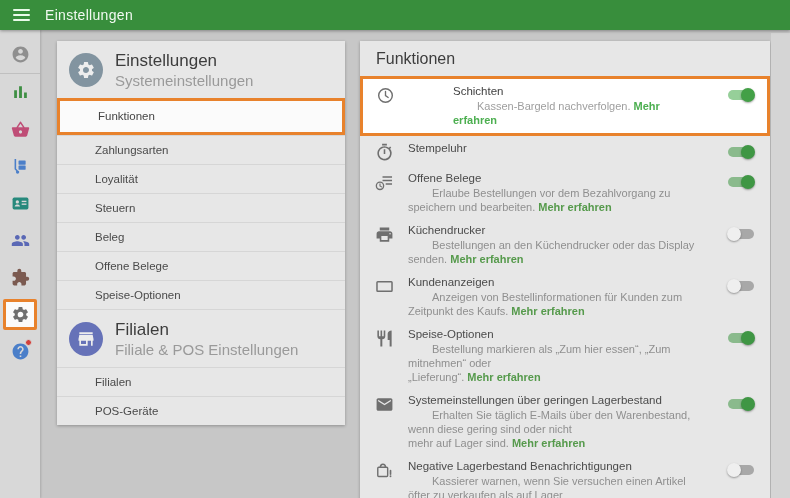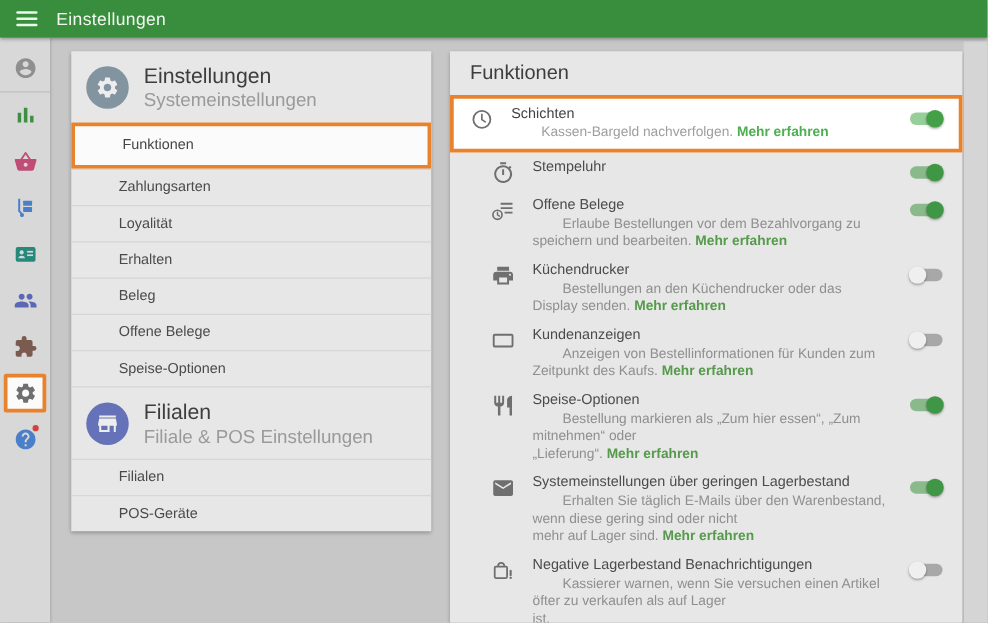--- a/index.html
+++ b/index.html
@@ -56,30 +56,30 @@
   .nav-item.active {
     height:37px; line-height:31px; background:#fbfbfb; border:3px solid #e8822c; padding-left:38px; color:#454545;
   }
 
   
   .feat-card {
     position:absolute; left:360px; top:41px; width:410px;
     background:#e7e7e7; box-shadow:0 1px 3px rgba(0,0,0,.28);
   }
   .feat-title { font-size:16px; color:#3d3d3d; padding:9px 16px 7px 16px; }
-  .feat-row { display:flex; align-items:flex-start; padding:4px 14px 5px 33px; }
+  .feat-row { display:flex; align-items:flex-start; padding:4px 14px 5px 15px; }
   .row-icon { width:19px; height:19px; flex:none; color:#6f6f6f; margin-right:14px; margin-top:2px; }
   .row-icon svg { width:19px; height:19px; display:block; }
   .row-text { flex:1; min-width:0; padding-right:6px; }
   .row-title { font-size:11.5px; color:#4b4b4b; line-height:14px; margin-bottom:1px; }
   .row-desc { font-size:11px; color:#8f8f8f; line-height:14px; }
   .row-desc .desc-txt { white-space:pre-line;margin-left:24px; }
   .link { color:#569a4c; font-weight:600; cursor:pointer; }
   .feat-row.highlight {
-    background:#ffffff; border:3px solid #e8822c; padding:5px 11px 6px 13px; margin:1px 0 1px 0;
+    background:#ffffff; border:3px solid #e8822c; padding:5px 11px 6px 13px; margin:1px 0 1px 0;gap:44px;
   }
   .feat-row.highlight .row-title { color:#424242; }
   .feat-row.highlight .row-desc { color:#9e9e9e; }
   .feat-row.highlight .link { color:#4caf50; }
 
   
   .switch { position:relative; width:30px; height:18px; flex:none; margin-left:10px; margin-top:2px; cursor:pointer; }
   .switch .track { position:absolute; left:2px; top:4px; width:26px; height:10px; border-radius:5px; }
   .switch .knob { position:absolute; top:2px; width:14px; height:14px; border-radius:50%; box-shadow:0 1px 2px rgba(0,0,0,.35); }
   .switch.on .track { background:#8aba8c; }
@@ -171,21 +171,21 @@
         </svg>
     </span>
     <div>
       <div class="nav-header-title">Einstellungen</div>
       <div class="nav-header-sub">Systemeinstellungen</div>
     </div>
   </div>
   <div class="nav-item active">Funktionen</div>
   <div class="nav-item">Zahlungsarten</div>
   <div class="nav-item">Loyalität</div>
-  <div class="nav-item">Erhalten</div>
+  <div class="nav-item">Steuern</div>
   <div class="nav-item">Beleg</div>
   <div class="nav-item">Offene Belege</div>
   <div class="nav-item">Speise-Optionen</div>
 
   <div class="nav-header" style="border-top:1px solid #d6d6d6">
     <span class="avatar av-store">
       <svg viewBox="0 0 24 24" fill="currentColor">
           <path d="M20 4H4v2h16V4zm1 10v-2l-1-5H4l-1 5v2h1v6h10v-6h4v6h2v-6h1zm-9 4H6v-4h6v4z"></path>
         </svg>
     </span>

